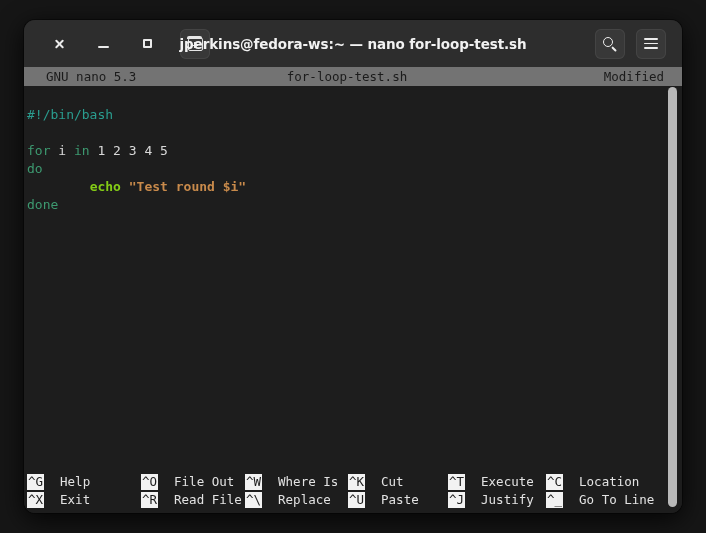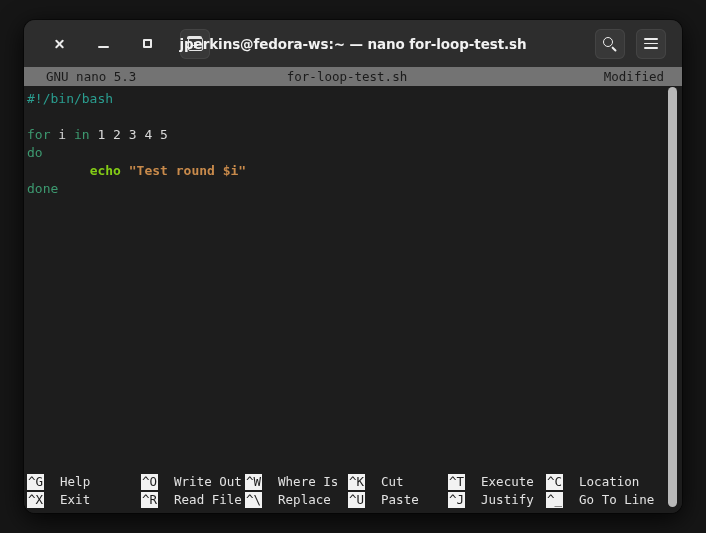--- a/index.html
+++ b/index.html
@@ -204,21 +204,21 @@
     pointer-events: none;
   }
   #nh-right { margin-left: auto; padding-right: 14px; }
   #nano-header-wrap { position: relative; }
 
   #editor {
     position: absolute;
     top: 19px;
     left: 0; right: 0;
     bottom: 56px;
-    padding: 4px 0 0 3px;
+    padding: 20px 0 0 3px;
     box-sizing: border-box;
     white-space: pre;
     color: #d6d6d6;
   }
   .code-line { height: 18px; }
 
   .tok-comment { color: #2a9d8f; }
   .tok-keyword { color: #3d9970; }
   .tok-plain   { color: #d9d9d9; }
   .tok-builtin { color: #84cc16; font-weight: bold; }
@@ -336,21 +336,21 @@
       <div id="editor"><div class="code-line"><span class="tok-comment">#!/bin/bash</span></div><div class="code-line">&nbsp;</div><div class="code-line"><span class="tok-keyword">for</span><span class="tok-plain"> </span><span class="tok-plain">i</span><span class="tok-plain"> </span><span class="tok-keyword">in</span><span class="tok-plain"> 1 2 3 4 5</span></div><div class="code-line"><span class="tok-keyword">do</span></div><div class="code-line"><span class="tok-plain">        </span><span class="tok-builtin">echo</span><span class="tok-plain"> </span><span class="tok-string">"Test round $i"</span></div><div class="code-line"><span class="tok-keyword">done</span></div></div>
 
       <div id="nano-footer">
         <div class="fs-row" id="fs-row1">
             <div class="fs-cell col-w-1">
               <span class="fs-key">^G</span>
               <span class="fs-label">Help</span>
             </div>
             <div class="fs-cell col-w-2">
               <span class="fs-key">^O</span>
-              <span class="fs-label">Write Out</span>
+              <span class="fs-label">File Out</span>
             </div>
             <div class="fs-cell col-w-3">
               <span class="fs-key">^W</span>
               <span class="fs-label">Where Is</span>
             </div>
             <div class="fs-cell col-w-4">
               <span class="fs-key">^K</span>
               <span class="fs-label">Cut</span>
             </div>
             <div class="fs-cell col-w-5">

